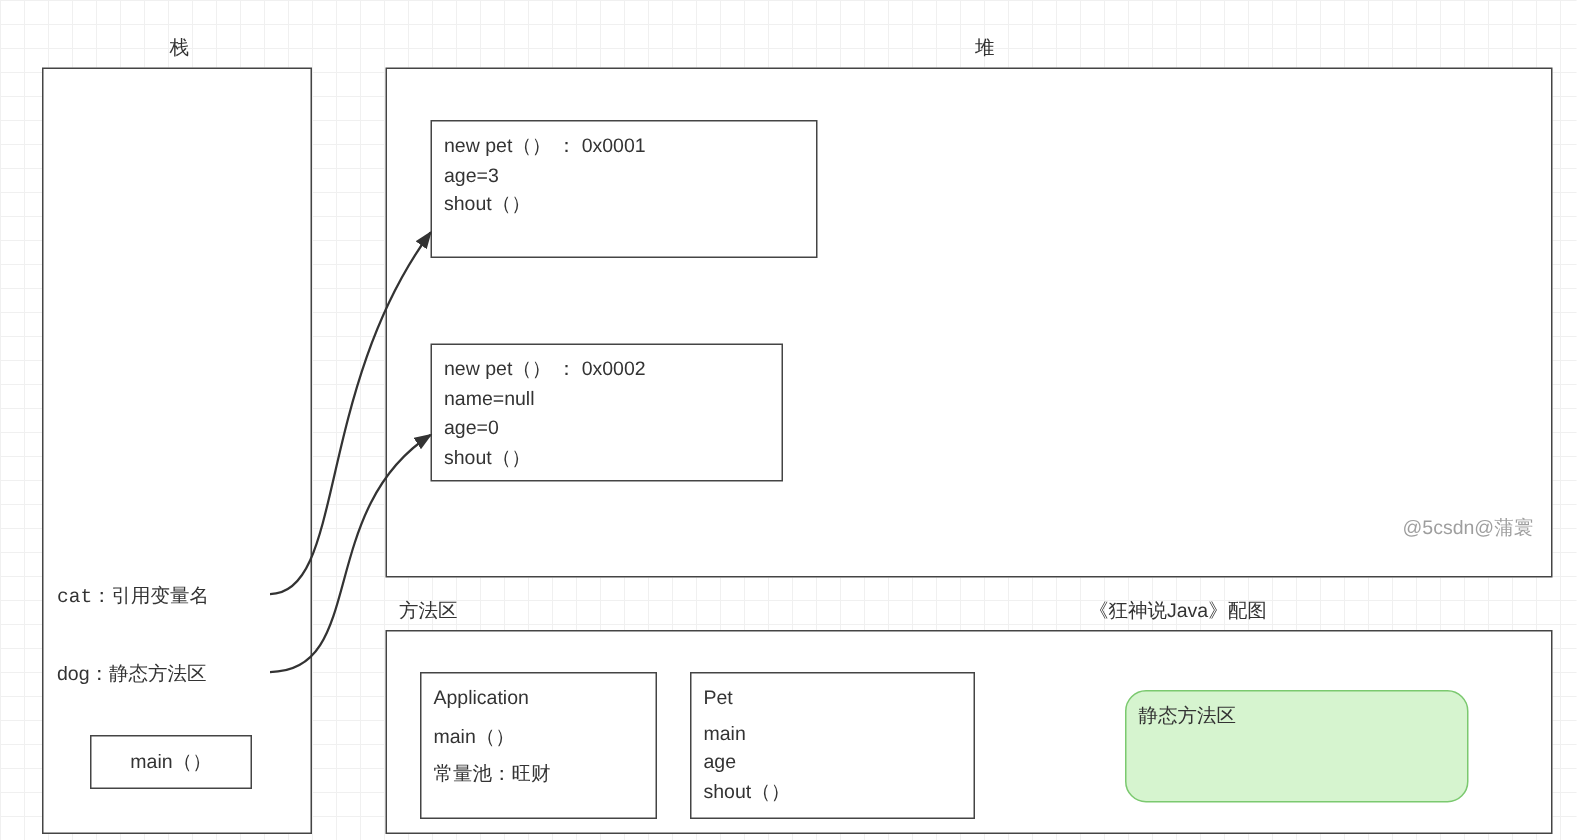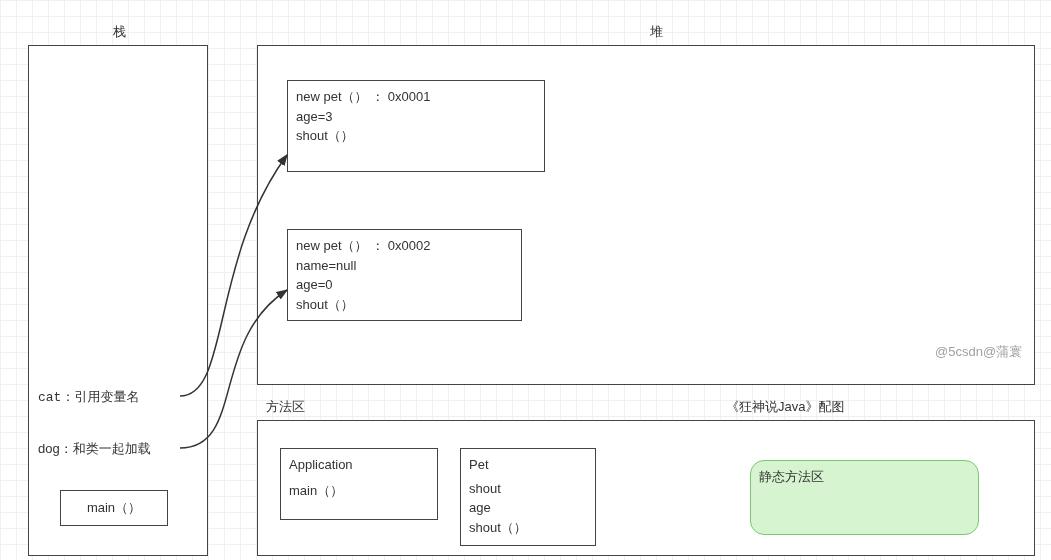--- a/index.html
+++ b/index.html
@@ -74,21 +74,21 @@
 <div class="grid-bg"></div>
 
 <div class="layer">
 
   <div class="label" style="left:113px; top:23px;">栈</div>
   <div class="label" style="left:650px; top:23px;">堆</div>
 
   <div class="box" style="left:28px; top:45px; width:180px; height:511px;"></div>
 
   <div class="label" style="left:38px; top:388px;font-family:Liberation Mono, monospace;">cat：引用变量名</div>
-  <div class="label" style="left:38px; top:440px;">dog：和类一起加载</div>
+  <div class="label" style="left:38px; top:440px;">dog：静态方法区</div>
   <div class="box centered" style="left:60px; top:490px; width:108px; height:36px;">
     <span>main（）</span>
   </div>
 
   <div class="box" style="left:257px; top:45px; width:778px; height:340px;"></div>
 
   <div class="box" style="left:287px; top:80px; width:258px; height:92px;">
     <div class="inner-text">
       <div>new pet（） ： 0x0001</div>
       <div>age=3</div>
@@ -103,34 +103,35 @@
       <div>age=0</div>
       <div>shout（）</div>
     </div>
   </div>
 
   <div class="label" style="left:266px; top:398px;">方法区</div>
   <div class="label" style="left:680px; top:398px;margin-left:46px;">《狂神说Java》配图</div>
 
   <div class="box" style="left:257px; top:420px; width:778px; height:136px;"></div>
 
-  <div class="box" style="left:280px; top:448px; width:158px; height:72px;">
+  <div class="box" style="left:280px; top:448px; width:158px; height:98px;">
     <div class="inner-text">
       <div>Application</div>
       <div style="height:6px;"></div>
       <div>main（）</div>
       <div style="height:6px;"></div>
+      <div>常量池：旺财</div>
     </div>
   </div>
 
-  <div class="box" style="left:460px; top:448px; width:136px; height:98px;">
+  <div class="box" style="left:460px; top:448px; width:190px; height:98px;">
     <div class="inner-text">
       <div>Pet</div>
       <div style="height:4px;"></div>
-      <div>shout</div>
+      <div>main</div>
       <div>age</div>
       <div>shout（）</div>
     </div>
   </div>
 
   <div class="box green-box" style="left:750px; top:460px; width:229px; height:75px;border-radius:14px;">
     <div class="inner-text">
       <div>静态方法区</div>
       <div style="height:8px;"></div>
     </div>

